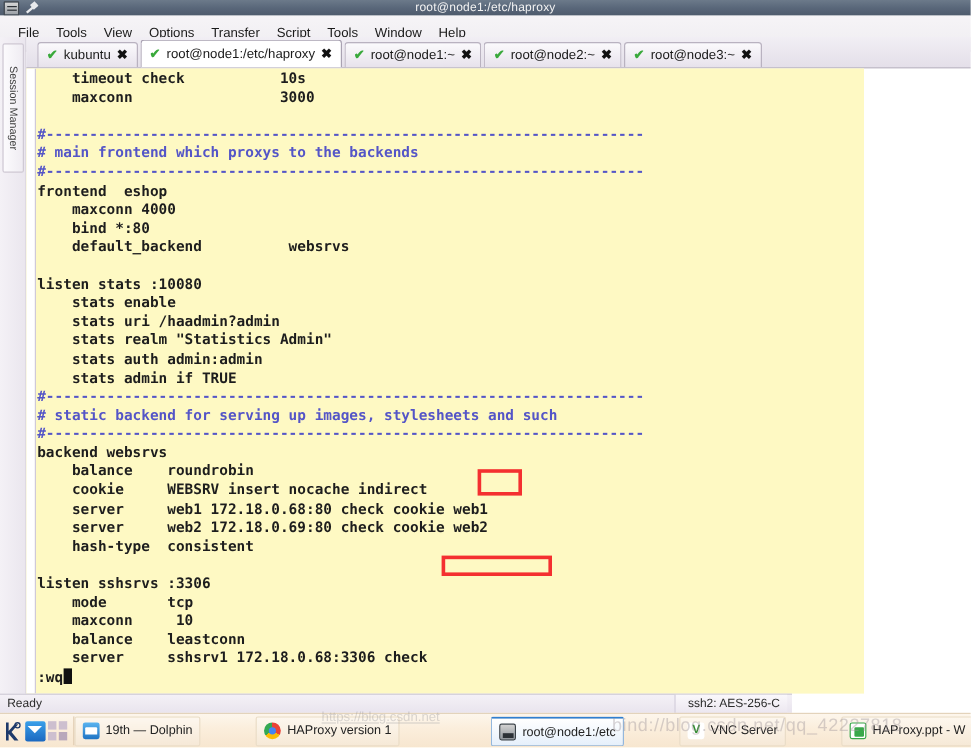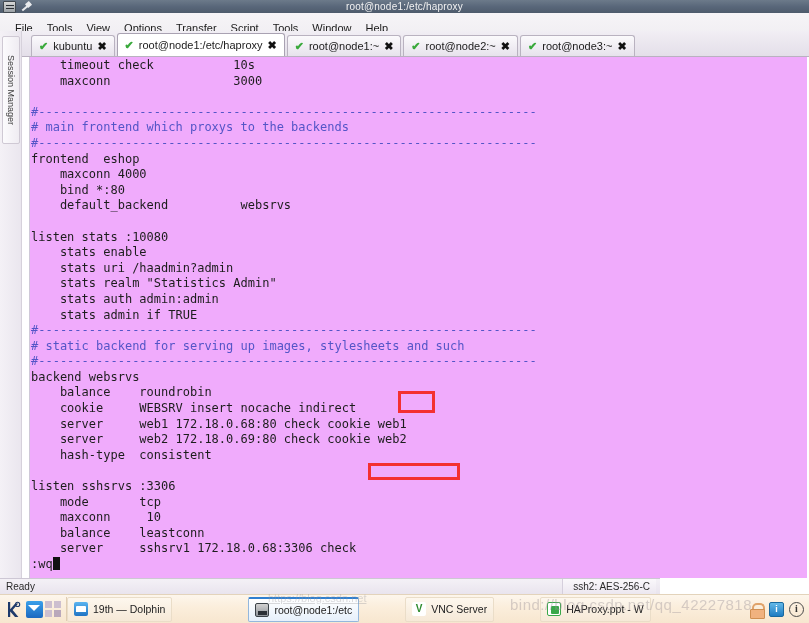--- a/index.html
+++ b/index.html
@@ -126,23 +126,24 @@
   }
   .tab .xclose {
     color: #111; font-size: 11px; font-weight: bold;
     font-family: "Liberation Sans", sans-serif;
     line-height: 1;
   }
 
   
   .term-wrap {
     position: absolute; left: 22px; top: 57px;
-    width: 785px; height: 521px;
-    background: #f0abfc;
+    width: 698px; height: 521px;
+    background: #fef9c3;
     overflow: hidden;
+    font-weight: bold;
   }
   .term-gutter {
     position: absolute; left: 0; top: 0;
     width: 8px; height: 521px;
     background: #ffffff;
     border-right: 1px solid #cfc9d8;
   }
   .term {
     position: absolute; left: 9px; top: 1px;
     font-family: "DejaVu Sans Mono", "Liberation Mono", monospace;
@@ -385,20 +386,24 @@
           <i></i>
           <i></i>
           <i></i>
           <i></i>
         </span>
     </div>
     <div class="tasks">
       <div class="task">
         <span class="ticon dolphin"></span>
         <span class="lbl">19th — Dolphin</span>
+      </div>
+      <div class="task">
+        <span class="ticon chrome"></span>
+        <span class="lbl">HAProxy version 1</span>
       </div>
       <div class="task active">
         <span class="ticon term2"></span>
         <span class="lbl">root@node1:/etc</span>
       </div>
       <div class="task">
         <span class="ticon vnc">V</span>
         <span class="lbl">VNC Server</span>
       </div>
       <div class="task">

